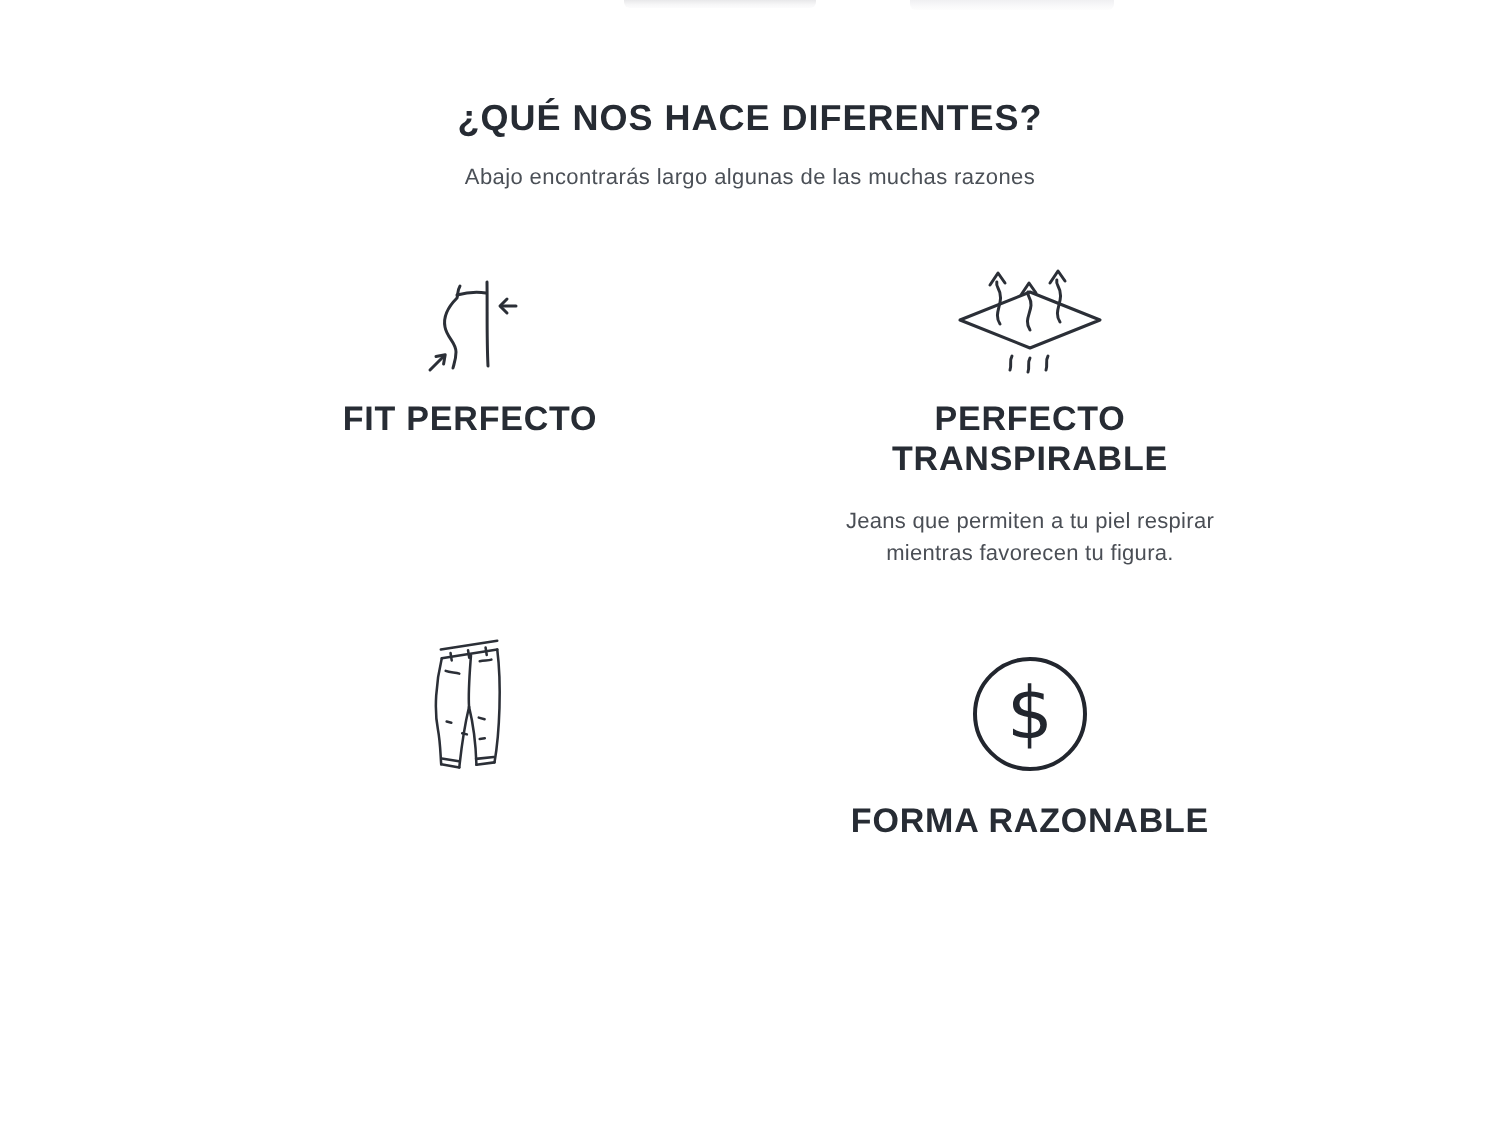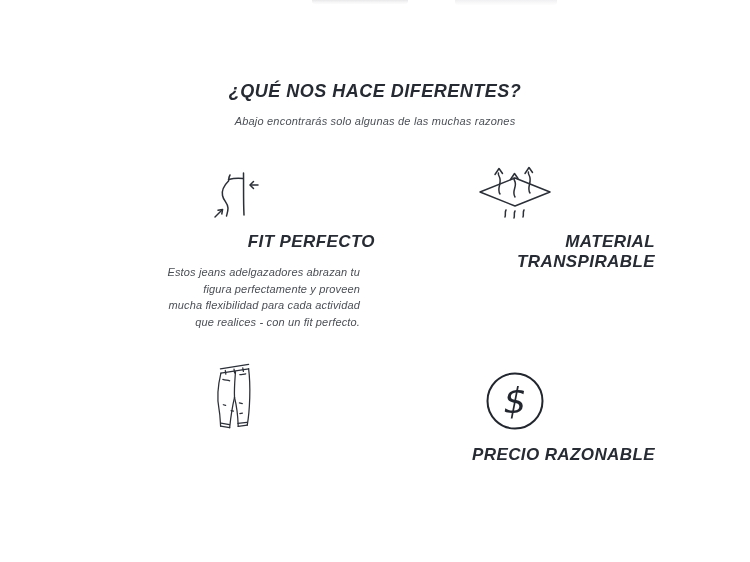--- a/index.html
+++ b/index.html
@@ -11,36 +11,36 @@
     font-family:"Liberation Sans", sans-serif;
     margin:0 auto;
   }
   
   .cutoff-btn{position:absolute;top:0;border-radius:0 0 3px 3px;}
   .cutoff-btn.left{left:312px;width:96px;height:4px;
     background:linear-gradient(180deg,#e8e8ea 0%,#f6f6f7 55%,#fcfcfd 100%);}
   .cutoff-btn.right{left:455px;width:102px;height:5px;
     background:linear-gradient(180deg,#f0f0f2 0%,#f9f9fa 60%,#fdfdfd 100%);}
 
-  .section{padding-top:80px;text-align:center;font-style:italic;}
+  .section{padding-top:48px;text-align:center;}
   .title{
     margin:0;
     font-size:18px;font-weight:700;letter-spacing:.5px;
     color:#262b33;line-height:22px;
   }
   .subtitle{
     margin:11px 0 0 0;
     font-size:11px;color:#4b5057;letter-spacing:.2px;line-height:16px;
   }
   .grid{
     width:560px;margin:38px auto 0 auto;
     display:grid;grid-template-columns:280px 280px;
     grid-row-gap:28px;
   }
-  .feature{text-align:right;}
+  .feature{text-align:center;}
   .iw{display:flex;align-items:flex-end;justify-content:center;margin-bottom:13px;}
   .iw.r1{height:52px;}
   .iw.r2{height:74px;}
   .feature h3{
     margin:0 0 12px 0;
     font-size:17px;font-weight:700;letter-spacing:.4px;
     color:#272c34;line-height:1.2;
     white-space:pre-line;
   }
   .feature p{
@@ -57,60 +57,58 @@
 </head>
 <body>
 
 <div class="frame">
 
   <div class="cutoff-btn left"></div>
   <div class="cutoff-btn right"></div>
 
   <div class="section">
     <h2 class="title">¿QUÉ NOS HACE DIFERENTES?</h2>
-    <p class="subtitle">Abajo encontrarás solo algunas de las muchas razones</p>
+    <p class="subtitle">Abajo encontrarás largo algunas de las muchas razones</p>
 
     <div class="grid">
 
       <div class="feature">
         <div class="iw r1">
           <svg width="52" height="48" viewBox="0 0 52 48" class="ic">
             <path d="M21,4 C19.5,6.5 20,8.5 19.5,10 C15,14.5 12.5,19.5 13.5,24.5 C14.5,30 19,32 19,37 C19,40.5 18,43 17.5,45"></path>
             <path d="M19.5,8.5 Q27,6.5 34,7.5"></path>
             <path d="M34.5,2 C34.7,16 34.3,30 35,44"></path>
             <path d="M49,14 L41.5,14"></path>
             <polyline points="44.5,10.5 41,14 44.5,17.5"></polyline>
             <path d="M6,46 L13,39"></path>
             <polyline points="9,39.2 13.6,38.4 12.8,43"></polyline>
           </svg>
         </div>
         <h3>FIT PERFECTO</h3>
-        <p>Estos jeans adelgazadores abrazan tu
-figura perfectamente y proveen
-mucha flexibilidad para cada actividad
-que realices - con un fit perfecto.</p>
       </div>
 
       <div class="feature">
         <div class="iw r1">
           <svg width="80" height="62" viewBox="0 0 80 62" class="ic">
             <path d="M5,35 L40,21 L75,35 L40,49 Z"></path>
             <path d="M25,37 C21,31 28,26 24,19 C23.4,17.9 23.2,17 23.4,16"></path>
             <polyline points="20,17.5 24,11.5 27.5,16.5"></polyline>
             <path d="M40,40 C36,34 43,29.5 39.5,23.5 C39,22.6 38.9,21.8 39,21"></path>
             <polyline points="35.5,22.5 39.5,16.5 43,21.5"></polyline>
             <path d="M55,36 C51,30 58,25 54,18 C53.4,16.9 53.2,16 53.4,15"></path>
             <polyline points="50,16.5 54,10.5 57.5,15.5"></polyline>
             <path d="M31,53 C29.5,55.5 31,57.5 30,60"></path>
             <path d="M40,54 C38.5,56.5 40,58.5 39,61"></path>
             <path d="M49,53 C47.5,55.5 49,57.5 48,60"></path>
           </svg>
         </div>
-        <h3>MATERIAL
+        <h3>PERFECTO
 TRANSPIRABLE</h3>
+        <p>Jeans que permiten a tu piel respirar
+mientras favorecen tu figura.</p>
       </div>
 
       <div class="feature">
         <div class="iw r2">
           <svg width="52" height="72" viewBox="0 0 52 74" class="ic-thin">
             <path d="M11,9 L40,4.5"></path>
             <path d="M11.5,13.5 L40,9"></path>
             <path d="M16,10.8 L16.6,14.6"></path>
             <path d="M25,9.4 L25.6,13.2"></path>
             <path d="M34,8 L34.6,11.8"></path>
@@ -133,18 +131,18 @@
         </div>
       </div>
 
       <div class="feature">
         <div class="iw r2">
           <svg width="62" height="62" viewBox="0 0 62 62">
             <circle cx="31" cy="31" r="27.5" class="ic-bold"></circle>
             <text x="31" y="43" text-anchor="middle" class="dollar">$</text>
           </svg>
         </div>
-        <h3>PRECIO RAZONABLE</h3>
+        <h3>FORMA RAZONABLE</h3>
       </div>
 
     </div>
   </div>
 </div>
 
 </body></html>

